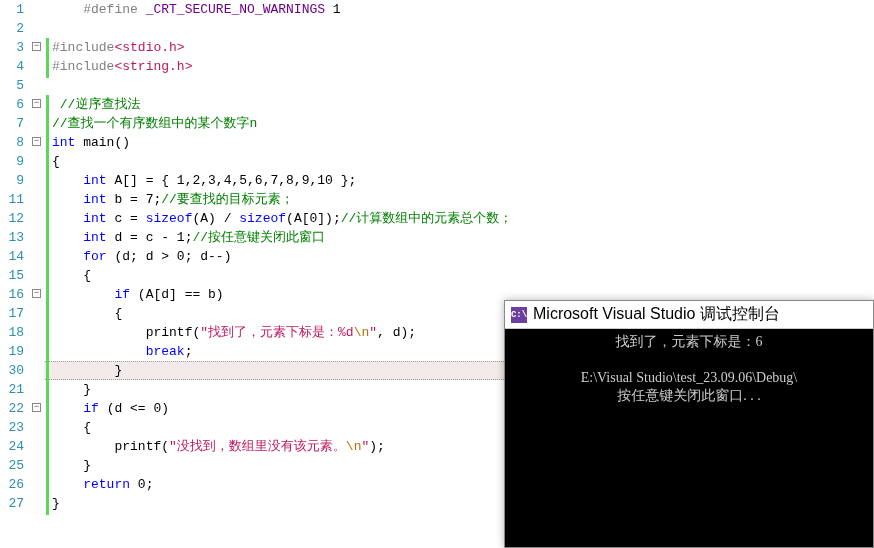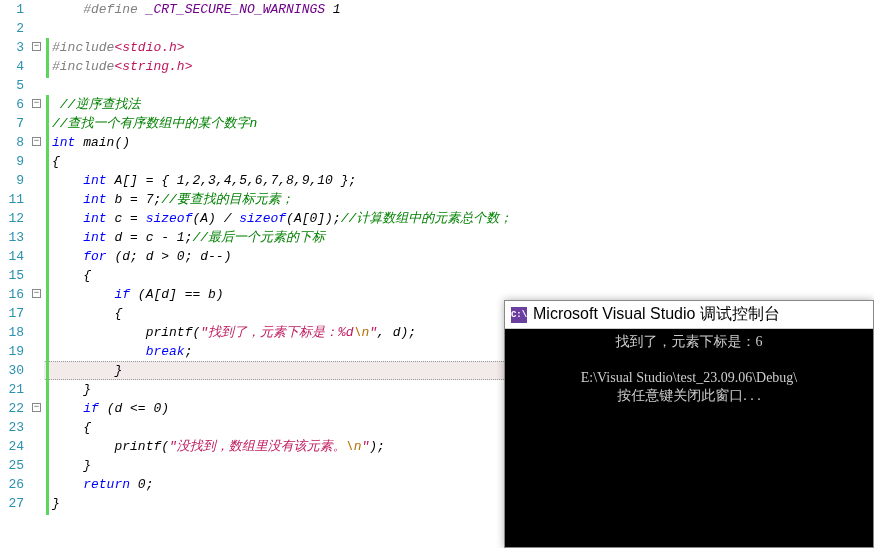--- a/index.html
+++ b/index.html
@@ -4,21 +4,21 @@
 <style>
 * { margin: 0; padding: 0; box-sizing: border-box; }
 body { font-family: Consolas, "Courier New", monospace; font-size: 13px; background: #fff; position: relative; width: 874px; height: 548px; overflow: hidden; }
 .editor { display: flex; height: 548px; }
 .gutter { width: 32px; text-align: right; padding-right: 8px; color: #2b91af; background: #fff; user-select: none; }
 .gutter div { height: 19px; line-height: 19px; }
 .code-area { flex: 1; position: relative; }
 .fold-col { width: 12px; background: #fff; position: absolute; left: 0; top: 0; height: 100%; }
 .fold-mark { position: absolute; left: 0; width: 9px; height: 9px; border: 1px solid #888; background: #fff; font-size: 9px; line-height: 7px; text-align: center; color: #555; cursor: pointer; }
 .change-bar { position: absolute; left: 14px; top: 0; width: 3px; background: #5cd65c; }
-.code-lines { margin-left: 20px; font-style: italic; }
+.code-lines { margin-left: 20px; }
 .code-lines .line { height: 19px; line-height: 19px; white-space: pre; position: relative; }
 .kw { color: #0000ff; }
 .pp { color: #808080; }
 .macro { color: #6f008a; }
 .cmt { color: #008000; }
 .esc { color: #b96f00; }
 .strred { color: #be185d; }
 .highlight-line { background: #f3eaea; position: absolute; left: 0; right: 0; height: 19px; z-index: -1; }
 .highlight-border { border-top: 1px dotted #999; border-bottom: 1px dotted #999; }
 
@@ -80,21 +80,21 @@
       <div class="line"><span class="pp">#include</span><span class="strred">&lt;stdio.h&gt;</span></div>
       <div class="line"><span class="pp">#include</span><span class="strred">&lt;string.h&gt;</span></div>
       <div class="line"></div>
       <div class="line"> <span class="cmt">//逆序查找法</span></div>
       <div class="line"><span class="cmt">//查找一个有序数组中的某个数字n</span></div>
       <div class="line"><span class="kw">int</span><span> main()</span></div>
       <div class="line"><span>{</span></div>
       <div class="line">    <span class="kw">int</span><span> A[] = { 1,2,3,4,5,6,7,8,9,10 };</span></div>
       <div class="line">    <span class="kw">int</span><span> b = 7;</span><span class="cmt">//要查找的目标元素；</span></div>
       <div class="line">    <span class="kw">int</span><span> c = </span><span class="kw">sizeof</span><span>(A) / </span><span class="kw">sizeof</span><span>(A[0]);</span><span class="cmt">//计算数组中的元素总个数；</span></div>
-      <div class="line">    <span class="kw">int</span><span> d = c - 1;</span><span class="cmt">//最后一个元素的下标</span></div>
+      <div class="line">    <span class="kw">int</span><span> d = c - 1;</span><span class="cmt">//按任意键关闭此窗口</span></div>
       <div class="line">    <span class="kw">for</span><span> (d; d &gt; 0; d--)</span></div>
       <div class="line">    <span>{</span></div>
       <div class="line">        <span class="kw">if</span><span> (A[d] == b)</span></div>
       <div class="line">        <span>{</span></div>
       <div class="line">            <span>printf</span><span>(</span><span class="strred">"找到了，元素下标是：%d</span><span class="esc">\n</span><span class="strred">"</span><span>, d);</span></div>
       <div class="line">            <span class="kw">break</span><span>;</span></div>
       <div class="line">        <span>}</span></div>
       <div class="line">    <span>}</span></div>
       <div class="line">    <span class="kw">if</span><span> (d &lt;= 0)</span></div>
       <div class="line">    <span>{</span></div>

